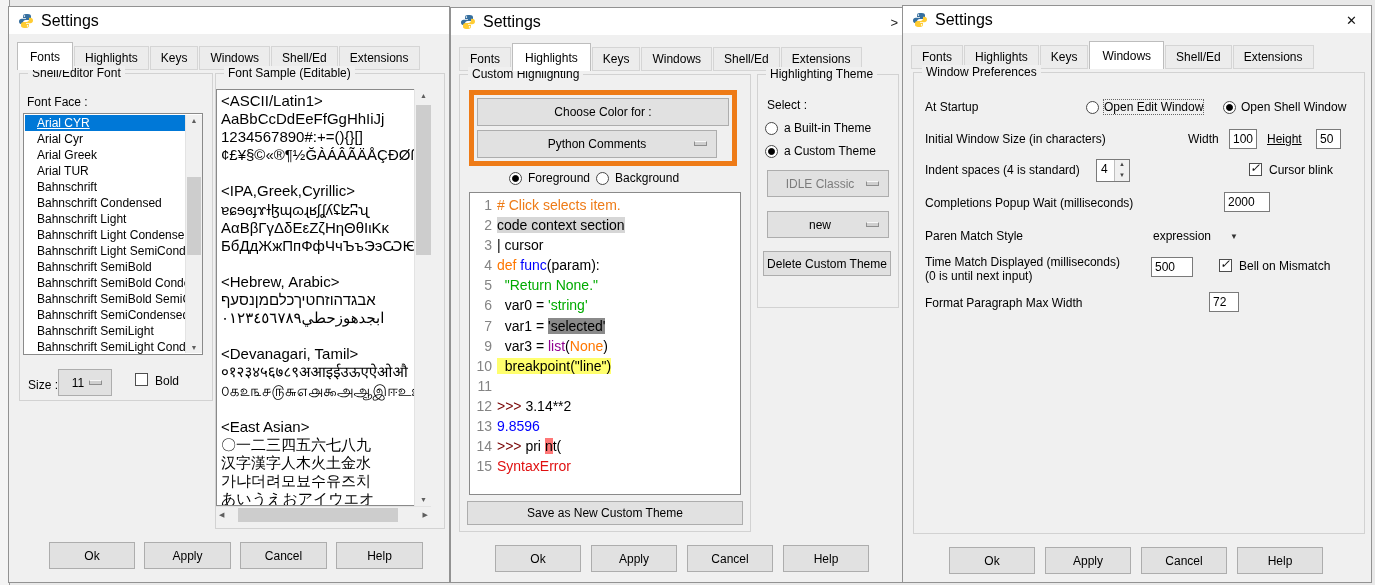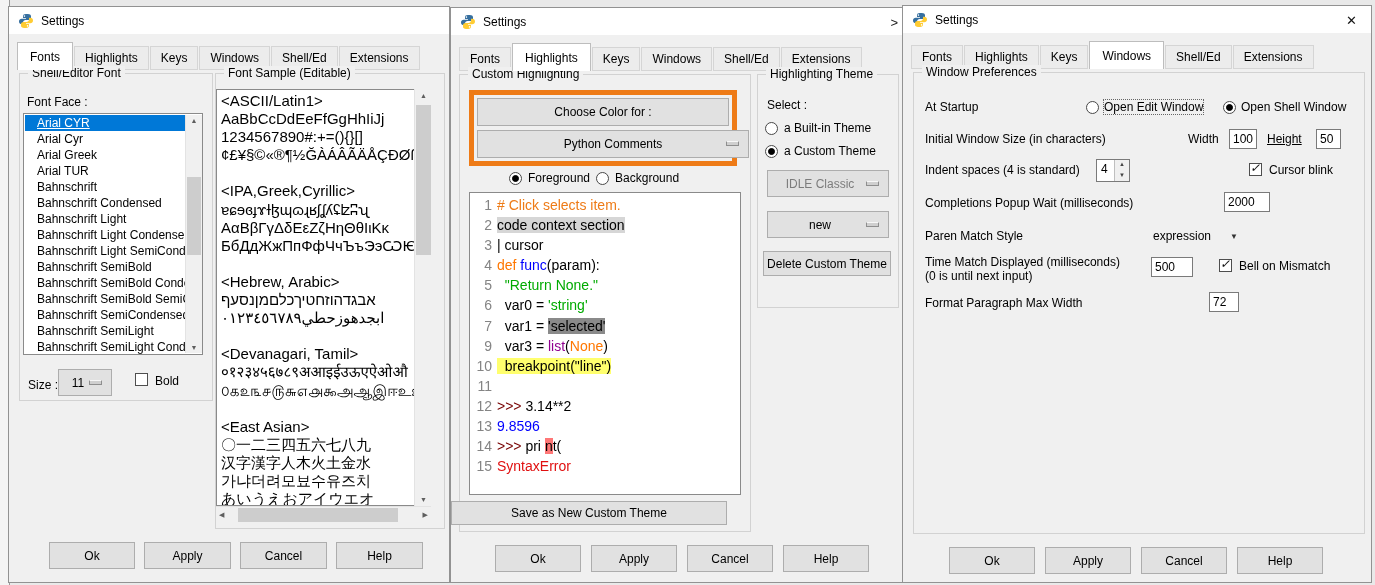--- a/index.html
+++ b/index.html
@@ -1,21 +1,21 @@
 <!DOCTYPE html>
 <html><head>
 <meta charset="utf-8">
 <style>
   html,body{margin:0;padding:0;}
   body{width:1375px;height:585px;position:relative;overflow:hidden;background:#e9e9e9;
        font-family:"Liberation Sans",sans-serif;font-size:12px;color:#000;}
   .edge-strip{position:absolute;left:0;top:0;width:9px;height:585px;background:#f4f4f4;border-right:1px solid #9a9a9a;}
   .win{position:absolute;background:#f0f0f0;border:1px solid #929292;box-sizing:border-box;}
   .titlebar{position:absolute;left:0;top:0;right:0;height:27px;background:#ffffff;display:flex;align-items:center;padding-left:9px;box-sizing:border-box;}
-  .titlebar .title{margin-left:7px;font-size:12px;}
+  .titlebar .title{margin-left:7px;font-size:16px;}
   .frag-chev{position:absolute;right:4px;top:7px;font-size:13px;color:#222;}
   .close-x{position:absolute;right:14px;top:7px;font-size:13px;color:#111;cursor:default;}
   .tabbar{position:absolute;left:8px;top:36px;display:flex;align-items:flex-end;height:27px;}
   .tab{padding:4px 10px;background:#ececec;border:1px solid #d5d5d5;margin-right:1px;white-space:nowrap;}
   .tab.active{background:#ffffff;border:1px solid #bdbdbd;border-bottom:none;padding:7px 12px 6px;z-index:2;}
   .group{position:absolute;border:1px solid #d2d2d2;box-sizing:border-box;}
   .glabel{position:absolute;top:-8px;left:8px;background:#f0f0f0;padding:0 4px;white-space:nowrap;}
   .lbl{position:absolute;white-space:nowrap;}
   .btn{position:absolute;background:#e1e1e1;border:1px solid #adadad;display:flex;align-items:center;justify-content:center;box-sizing:border-box;cursor:default;white-space:nowrap;}
   .dd .mi{position:absolute;right:9px;top:50%;margin-top:-3px;width:13px;height:5px;background:#cfcfcf;border:1px solid #8e8e8e;border-top-color:#f7f7f7;box-sizing:border-box;}
@@ -181,21 +181,21 @@
     <div class="tab">Windows</div>
     <div class="tab">Shell/Ed</div>
     <div class="tab">Extensions</div>
   </div>
 
   <div class="group" style="left:8px;top:66px;width:292px;height:458px;">
     <span class="glabel">Custom Highlighting</span>
   </div>
   <div class="oframe" style="left:18px;top:82px;width:268px;height:76px;">
     <div class="btn" style="left:3px;top:3px;width:252px;height:28px;">Choose Color for :</div>
-    <div class="btn dd" style="left:3px;top:35px;width:272px;height:28px;">
+    <div class="btn dd" style="left:3px;top:35px;width:240px;height:28px;">
       <span>Python Comments</span>
       <span class="mi"></span>
     </div>
   </div>
   <div class="rrow abs" style="left:58px;top:163px;">
     <span class="radio checked"></span>
     <span>Foreground</span>
     <span class="radio"></span>
     <span>Background</span>
   </div>
@@ -210,21 +210,21 @@
       <div class="code-line"><span class="lnum">7</span><span class="seg-plain">  var1 = </span><span class="seg-hilite">'selected'</span></div>
       <div class="code-line"><span class="lnum">9</span><span class="seg-plain">  var3 = </span><span class="seg-builtin">list</span><span class="seg-plain">(</span><span class="seg-keyword">None</span><span class="seg-plain">)</span></div>
       <div class="code-line"><span class="lnum">10</span><span class="seg-breakpoint">  breakpoint("line")</span></div>
       <div class="code-line"><span class="lnum">11</span></div>
       <div class="code-line"><span class="lnum">12</span><span class="seg-console">&gt;&gt;&gt;</span><span class="seg-plain"> 3.14**2</span></div>
       <div class="code-line"><span class="lnum">13</span><span class="seg-stdout">9.8596</span></div>
       <div class="code-line"><span class="lnum">14</span><span class="seg-console">&gt;&gt;&gt;</span><span class="seg-plain"> pri </span><span class="seg-error">n</span><span class="seg-plain">t(</span></div>
       <div class="code-line"><span class="lnum">15</span><span class="seg-stderr">SyntaxError</span></div>
     </div>
 
-  <div class="btn" style="left:0;top:493px;width:276px;height:24px;">Save as New Custom Theme</div>
+  <div class="btn" style="left:16px;top:493px;width:276px;height:24px;">Save as New Custom Theme</div>
 
   <div class="group" style="left:306px;top:66px;width:142px;height:234px;">
     <span class="glabel">Highlighting Theme</span>
   </div>
   <span class="lbl" style="left:316px;top:90px;">Select :</span>
   <span class="radio abs" style="left:314px;top:114px;"></span>
   <span class="lbl" style="left:333px;top:113px;">a Built-in Theme</span>
   <span class="radio checked abs" style="left:314px;top:137px;"></span>
   <span class="lbl" style="left:333px;top:136px;">a Custom Theme</span>
   <div class="btn dd disabled" style="left:316px;top:162px;width:122px;height:27px;">

